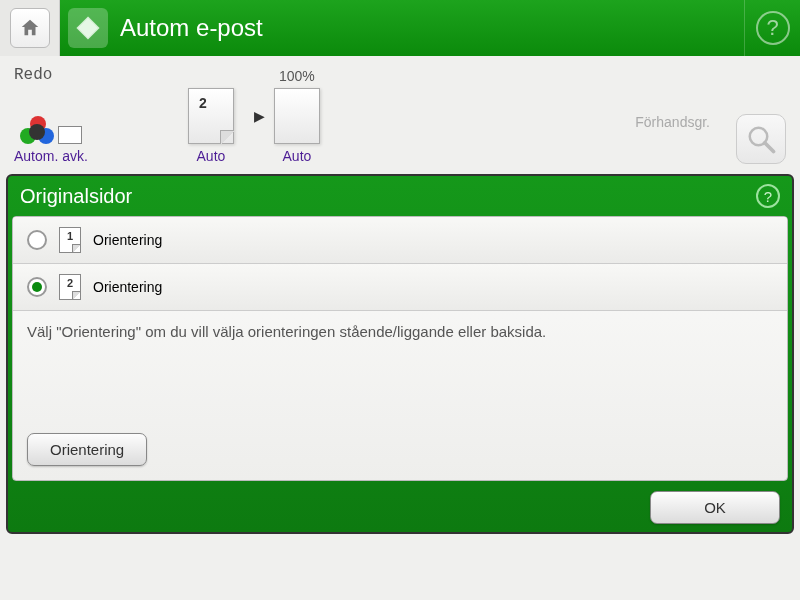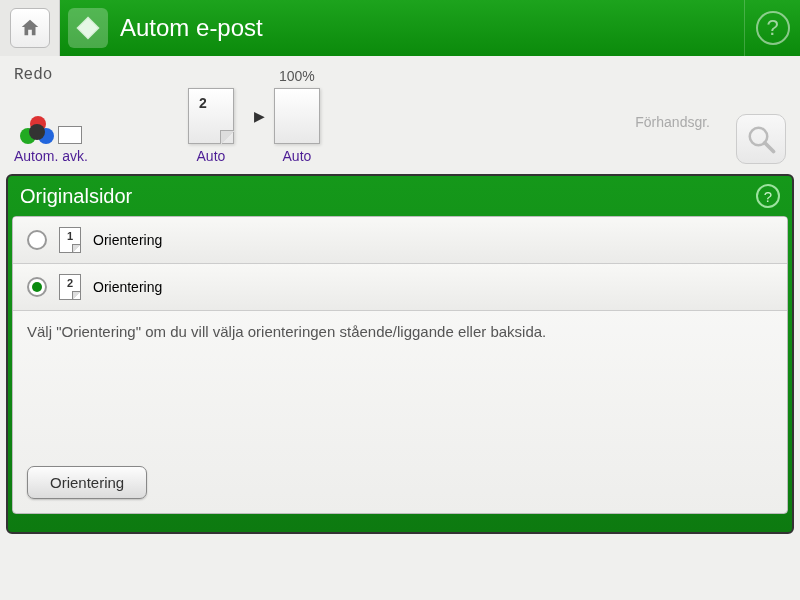--- a/index.html
+++ b/index.html
@@ -369,14 +369,15 @@
     </div>
 
     <div class="hint-row">Välj "Orientering" om du vill välja orienteringen stående/liggande eller baksida.</div>
 
     <div class="orientation-btn-row">
       <div class="btn">Orientering</div>
     </div>
   </div>
 
   <div class="footer-btns">
+    <div class="btn wide">OK</div>
   </div>
 </div>
 
 </body></html>

